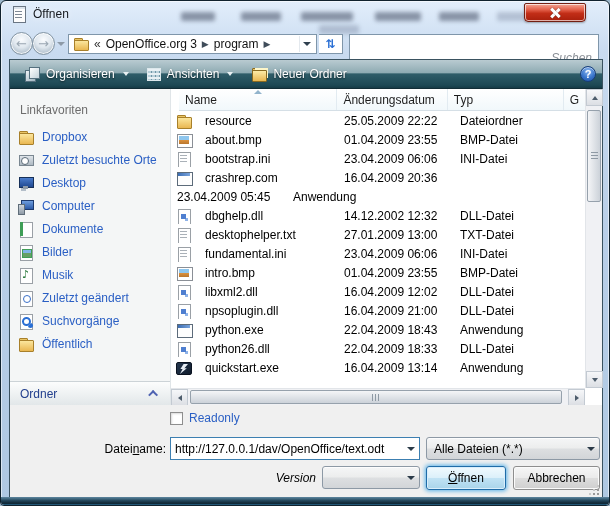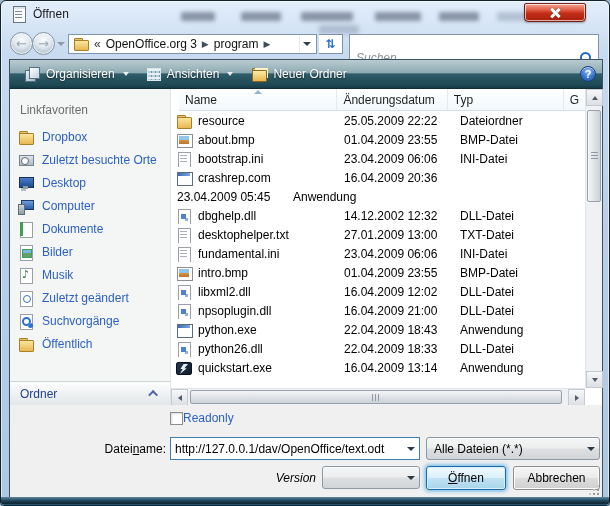--- a/index.html
+++ b/index.html
@@ -58,21 +58,21 @@
                border-top:4px solid #30404f; }
   .mini-folder { width:16px; height:14px; position:relative; flex:0 0 16px; }
   .mini-folder::before { content:''; position:absolute; left:1px; top:1px; width:7px; height:4px;
                          background:#e9c566; border:1px solid #a8802a; border-radius:1px; }
   .mini-folder::after { content:''; position:absolute; left:1px; top:3px; width:13px; height:9px;
                         background:linear-gradient(180deg,#fbe69d,#e9b751); border:1px solid #a8802a; border-radius:1px; }
   .refresh-btn { position:absolute; left:318px; top:5px; width:24px; height:20px; background:#fff;
                  border:1px solid #7f96aa; border-left:none; display:flex; align-items:center; justify-content:center;
                  color:#2a6fd4; font-family:"DejaVu Sans",sans-serif; font-size:12px; font-weight:bold; }
   .searchbox { position:absolute; left:348px; top:5px; width:250px; height:20px; background:#fff;
-               border:1px solid #7f96aa; display:flex; align-items:flex-start; padding:16px 6px; }
+               border:1px solid #7f96aa; display:flex; align-items:flex-end; padding:16px 6px;flex-direction:column; }
   .search-ph { color:#8a8f96; font-style:italic; flex:1; }
   .magnifier { position:relative; width:13px; height:13px; }
   .magnifier::before { content:''; position:absolute; left:1px; top:1px; width:7px; height:7px;
                        border:2px solid #2468c0; border-radius:50%; }
   .magnifier::after { content:''; position:absolute; left:9px; top:9px; width:2px; height:5px;
                       background:#2468c0; transform:rotate(-45deg); }
 
   
   .content { position:absolute; left:8px; top:58px; width:594px; height:440px;
              background:#f0f0f0; border:1px solid #3a5260; }
@@ -124,21 +124,21 @@
   .fl-col:nth-child(1){ width:167px; }
   .fl-col:nth-child(2){ width:116px; }
   .fl-col:nth-child(3){ width:122px; }
   .fl-col:nth-child(4){ flex:1; border-right:none; }
   .sort-asc { position:absolute; top:1px; left:50%; margin-left:-4px; width:0; height:0;
               border-left:4px solid transparent; border-right:4px solid transparent;
               border-bottom:4px solid #92b4cc; }
   .fl-rows { position:absolute; left:0; top:22px; right:17px; bottom:17px; overflow:hidden; }
   .fl-row { display:flex; align-items:center; height:19px; }
   .cell { padding:0 6px; white-space:nowrap; overflow:hidden; }
-  .cell.c-name { width:167px; display:flex; align-items:center; gap:6px; padding-left:5px; }
+  .cell.c-name { width:167px; display:flex; align-items:center; gap:13px; padding-left:5px; }
   .cell.c-date { width:116px; }
   .cell.c-type { width:122px; }
 
   
   .ic { width:16px; height:16px; position:relative; flex:0 0 16px; }
   .ic-folder::before,.ic-public::before,.ic-dropbox::before { content:''; position:absolute; left:1px; top:2px;
         width:7px; height:4px; background:#e9c566; border:1px solid #a8802a; border-radius:1px; }
   .ic-folder::after,.ic-public::after,.ic-dropbox::after { content:''; position:absolute; left:1px; top:4px;
         width:13px; height:10px; background:linear-gradient(180deg,#fbe69d,#e9b751); border:1px solid #a8802a; border-radius:1px; }
   .ic-dropbox { background:linear-gradient(#3a7bd5,#3a7bd5) 9px 9px / 5px 5px no-repeat; }
@@ -207,21 +207,21 @@
              background:linear-gradient(90deg,#f4f5f7,#ccd2d9); border:1px solid #96a1ac; }
   .v-thumb::after { content:''; position:absolute; left:3px; top:50%; margin-top:-4px; width:7px; height:8px;
              background:repeating-linear-gradient(180deg,#8e99a4 0 1px, transparent 1px 3px); }
   .h-thumb { position:absolute; top:1px; left:19px; width:372px; height:14px; border-radius:2px;
              background:linear-gradient(180deg,#f4f5f7,#ccd2d9); border:1px solid #96a1ac; }
   .h-thumb::after { content:''; position:absolute; top:3px; left:50%; margin-left:-4px; width:8px; height:7px;
              background:repeating-linear-gradient(90deg,#8e99a4 0 1px, transparent 1px 3px); }
 
   
   .bottom { position:relative; height:93px; background:#f0f0f0; }
-  .chk-row { position:absolute; left:160px; top:6px; display:flex; align-items:center; }
+  .chk-row { position:absolute; left:160px; top:6px; display:flex; align-items:center; gap:6px; }
   .checkbox { width:13px; height:13px; background:#fff; border:1px solid #8e8e8e;
               box-shadow:inset 1px 1px 2px rgba(0,0,0,.15); }
   .chk-label { color:#2a5fc4; }
   .fld-label { position:absolute; text-align:right; color:#000; }
   .lbl-filename { left:0; top:37px; width:156px; }
   .lbl-version { left:200px; top:66px; width:106px;font-style:italic; }
   .combo { position:absolute; height:23px; display:flex; align-items:center; background:#fff; }
   .filename-combo { left:160px; top:32px; width:250px; border:1px solid #3c7fb1; }
   .filename-input { flex:1; height:100%; border:none; outline:none; padding:0 2px 0 4px;
                     font:12px "Liberation Sans",sans-serif; color:#000; background:#fff; min-width:0; }

